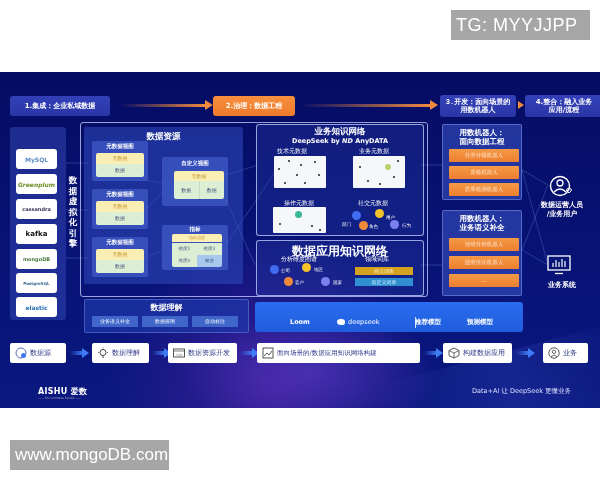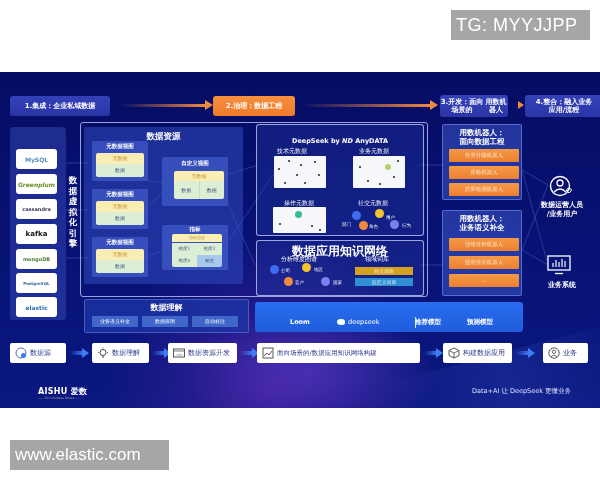--- a/index.html
+++ b/index.html
@@ -73,21 +73,21 @@
   .brand { position:absolute; left: 38px; top: 386px; font-size: 8px; font-weight:bold; color:#fff; letter-spacing:0.3px; }
   .brand-sub { position:absolute; left: 38px; top: 396px; font-size: 3px; color:#aab; }
   .slogan { position:absolute; left: 472px; top: 387px; font-size: 6.5px; color:#dde2ff; }
 
   svg.lines { position:absolute; left:0; top:0; width:600px; height:480px; pointer-events:none; }
 </style>
 </head>
 <body>
 
 <div class="wm-top">TG: MYYJJPP</div>
-<div class="wm-bottom">www.elastic.com</div>
+<div class="wm-bottom">www.mongoDB.com</div>
 
 <div class="canvas">
   <div class="glow1"></div>
   <div class="glow2"></div>
 </div>
 
 <svg class="lines">
   <g stroke="rgba(140,170,255,0.45)" stroke-width="0.6" fill="none">
     <line x1="66" y1="163" x2="88" y2="163"></line>
     <line x1="66" y1="210" x2="88" y2="210"></line>
@@ -110,21 +110,21 @@
 <div class="stage blue" style="left:10px; top:96px; width:100px;">
   <span>1.集成：企业私域数据</span>
 </div>
 <div class="arrow-line" style="left:120px; top:104px; width:85px;"></div>
 <div class="arrow-head" style="left:205px; top:100px;"></div>
 <div class="stage orange" style="left:213px; top:96px; width:82px;">
   <span>2.治理：数据工程</span>
 </div>
 <div class="arrow-line" style="left:300px; top:104px; width:130px;"></div>
 <div class="arrow-head" style="left:430px; top:100px;"></div>
-<div class="stage blue tall" style="left:440px; top:95px; width:68px; ">
+<div class="stage blue tall" style="left:440px; top:95px; width:76px; flex-direction:column;font-family:Liberation Mono, monospace;">
   <span>3.开发：面向场景的</span>
   <span>用数机器人</span>
 </div>
 <div class="arrow-head" style="left:518px; top:101px; border-left-width:6px; border-top-width:4px; border-bottom-width:4px;"></div>
 <div class="stage blue tall" style="left:525px; top:95px; width:78px; flex-direction:column;">
   <span>4.整合：融入业务</span>
   <span>应用/流程</span>
 </div>
 
 <div class="engine">
@@ -210,20 +210,21 @@
       <div class="cell-green" style="flex:1; line-height:12px; font-size:4.5px;">维度2</div>
     </div>
     <div style="display:flex; height:12px;">
       <div class="cell-green" style="flex:1; line-height:12px; font-size:4.5px;">维度n</div>
       <div class="cell-blue" style="flex:1; line-height:12px; font-size:4.5px;">聚合</div>
     </div>
   </div>
 </div>
 
 <div class="panel" style="left:256px; top:124px; width:168px; height:112px; background:rgba(40,60,170,0.35);">
+  <div class="panel-title" style="top:1px; font-size:8.5px;">业务知识网络</div>
   <div style="position:absolute; top:12px; left:0; right:0; text-align:center; font-size:6.5px; font-weight:bold;">
     <span>DeepSeek by</span>
     <span style="font-style:italic; font-weight:900;">ND</span>
     <span>AnyDATA</span>
   </div>
   <div style="position:absolute; left:20px; top:22px; font-size:6px;">技术元数据</div>
   <div style="position:absolute; left:102px; top:22px; font-size:6px;">业务元数据</div>
   <div class="graph-box" style="left:17px; top:31px; width:52px; height:32px;">
     <div class="node" style="left:4px;top:12px;"></div>
       <div class="node" style="left:14px;top:4px;"></div>

